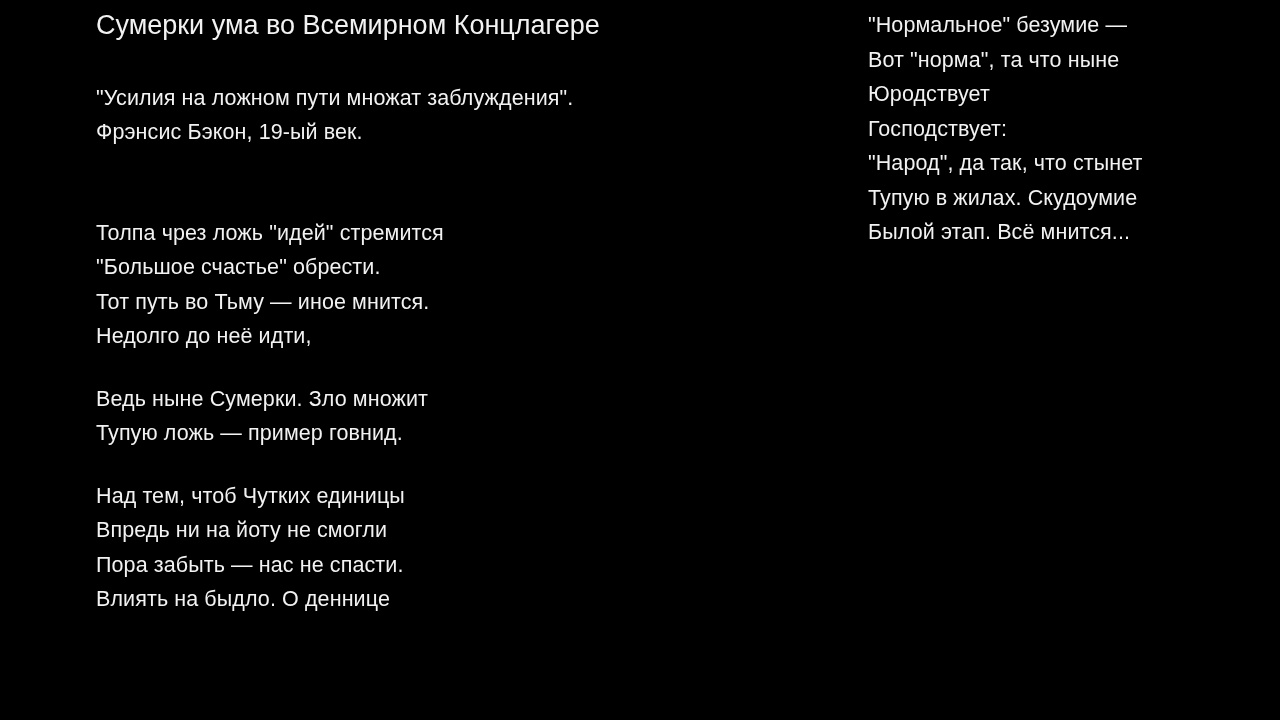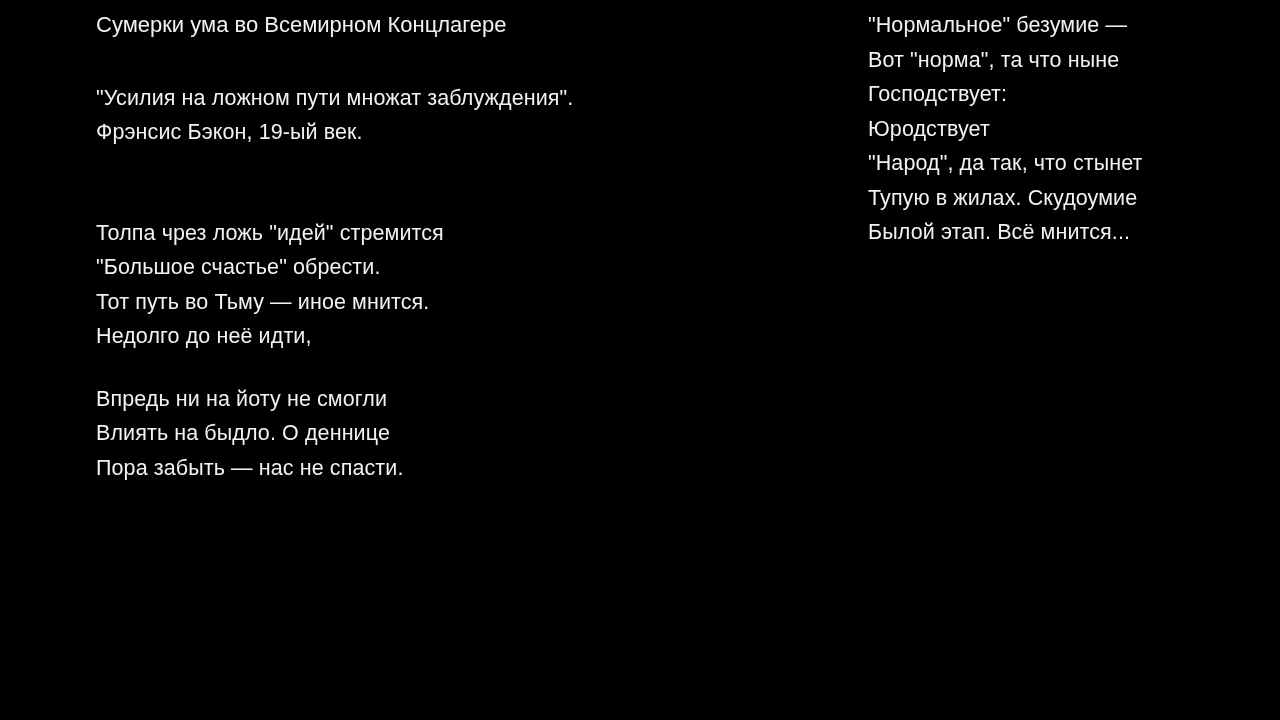--- a/index.html
+++ b/index.html
@@ -41,21 +41,21 @@
     margin-bottom: 0;
   }
   .line {
     font-size: 21.5px;
     line-height: 34.5px;
     white-space: pre;
     color: #f2f2f2;
     letter-spacing: 0.1px;
   }
   .title-line {
-    font-size: 22px;
+    font-size: 27px;
     line-height: 34.5px;
     color: #f2f2f2;
     white-space: pre;
   }
   .spacer-small { height: 10px; }
   .spacer-large { height: 38px; }
 </style>
 </head>
 <body>
 
@@ -77,37 +77,40 @@
     <div class="spacer-large"></div>
 
     <div class="stanza">
       <div class="line">Толпа чрез ложь "идей" стремится</div>
       <div class="line">"Большое счастье" обрести.</div>
       <div class="line">Тот путь во Тьму — иное мнится.</div>
       <div class="line">Недолго до неё идти,</div>
     </div>
 
     <div class="stanza">
+      <div class="line">Ведь ныне Сумерки. Зло множит</div>
+      <div class="line">Тупую ложь — пример говнид.</div>
     </div>
 
     <div class="stanza">
+      <div class="line">Над тем, чтоб Чутких единицы</div>
       <div class="line">Впредь ни на йоту не смогли</div>
+      <div class="line">Пора забыть — нас не спасти.</div>
       <div class="line">Влиять на быдло. О деннице</div>
-      <div class="line">Пора забыть — нас не спасти.</div>
     </div>
 
   </div>
 
   <div class="column col-right">
 
     <div class="stanza">
       <div class="line">"Нормальное" безумие —</div>
       <div class="line">Вот "норма", та что ныне</div>
+      <div class="line">Юродствует</div>
       <div class="line">Господствует:</div>
-      <div class="line">Юродствует</div>
       <div class="line">"Народ", да так, что стынет</div>
       <div class="line">Тупую в жилах. Скудоумие</div>
       <div class="line">Былой этап. Всё мнится...</div>
     </div>
 
   </div>
 
 </div>
 
 </body></html>

